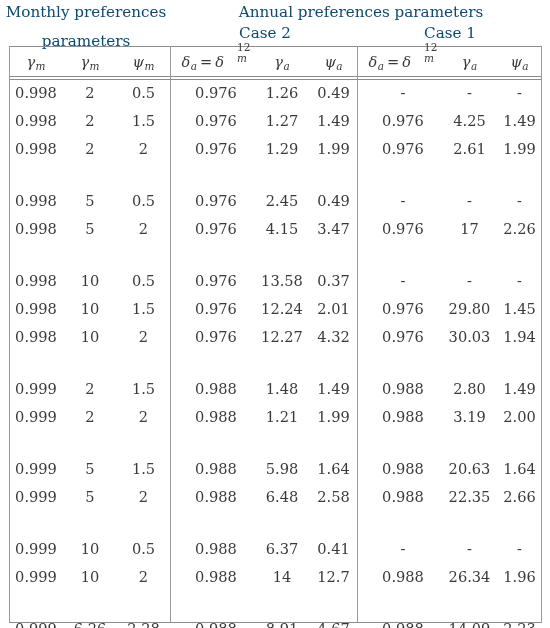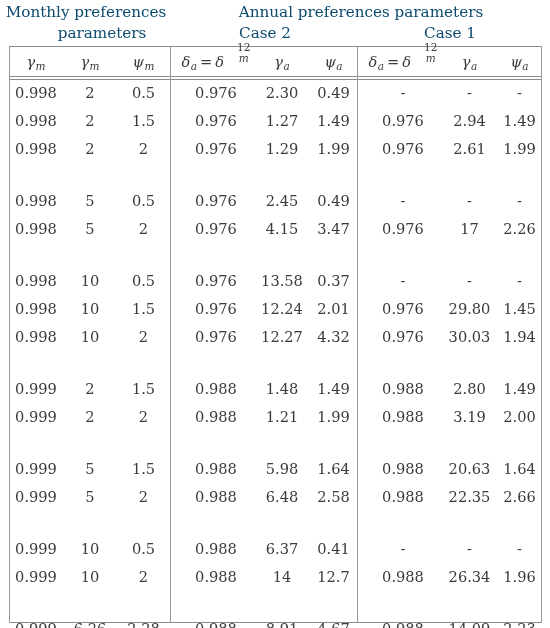--- a/index.html
+++ b/index.html
@@ -32,21 +32,21 @@
   }
   .sh-cell {
     position: absolute;
     text-align: center;
     font-size: 15.2px;
     line-height: 21px;
     color: #0c4a6e;
     white-space: nowrap;
   }
   .sh-monthly-l1 { left: 0px;   top: 2px;  width: 172px; }
-  .sh-monthly-l2 { left: 0px;   top: 23px; width: 172px; margin-left: 16px; }
+  .sh-monthly-l2 { left: 0px;   top: 31px; width: 172px; }
   .sh-annual     { left: 172px; top: 2px;  width: 378px; }
   .sh-case2      { left: 172px; top: 23px; width: 186px; }
   .sh-case1      { left: 358px; top: 23px; width: 184px; }
 
   
   .hrule {
     position: absolute;
     left: 9px;
     width: 532px;
     height: 1px;
@@ -130,21 +130,21 @@
     font-style: italic;
     vertical-align: -0.28em;
     margin-left: 0.4px;
   }
   .supsub {
     display: inline-block;
     vertical-align: baseline;
     font-size: 0.72em;
     font-style: normal;
     line-height: 0.95;
-    text-align: center;
+    text-align: left;
     margin-left: 13px;
     position: relative;
     top: 0.08em;
   }
   .supsub .sup { display: block; position: relative; top: -0.62em; }
   .supsub .sb  { display: block; position: relative; top: -0.52em; font-style: italic; }
   .eq { font-style: normal; margin: 0 3px; }
 </style>
 </head>
 <body>
@@ -196,39 +196,39 @@
   </div>
 
   <div class="grid" id="table-body">
       <div class="row">
         <div class="c-spacer-l"></div>
         <div class="cell a1">0.998</div>
         <div class="cell a2">2</div>
         <div class="cell a3">0.5</div>
         <div class="b0"></div>
         <div class="cell b1">0.976</div>
-        <div class="cell b2">2.30</div>
+        <div class="cell b2">1.26</div>
         <div class="cell b3">0.49</div>
         <div class="c0"></div>
         <div class="cell c1">-</div>
         <div class="cell c2">-</div>
         <div class="cell c3">-</div>
       </div>
       <div class="row">
         <div class="c-spacer-l"></div>
         <div class="cell a1">0.998</div>
         <div class="cell a2">2</div>
         <div class="cell a3">1.5</div>
         <div class="b0"></div>
         <div class="cell b1">0.976</div>
         <div class="cell b2">1.27</div>
         <div class="cell b3">1.49</div>
         <div class="c0"></div>
         <div class="cell c1">0.976</div>
-        <div class="cell c2">2.94</div>
+        <div class="cell c2">4.25</div>
         <div class="cell c3">1.49</div>
       </div>
       <div class="row">
         <div class="c-spacer-l"></div>
         <div class="cell a1">0.998</div>
         <div class="cell a2">2</div>
         <div class="cell a3">2</div>
         <div class="b0"></div>
         <div class="cell b1">0.976</div>
         <div class="cell b2">1.29</div>

